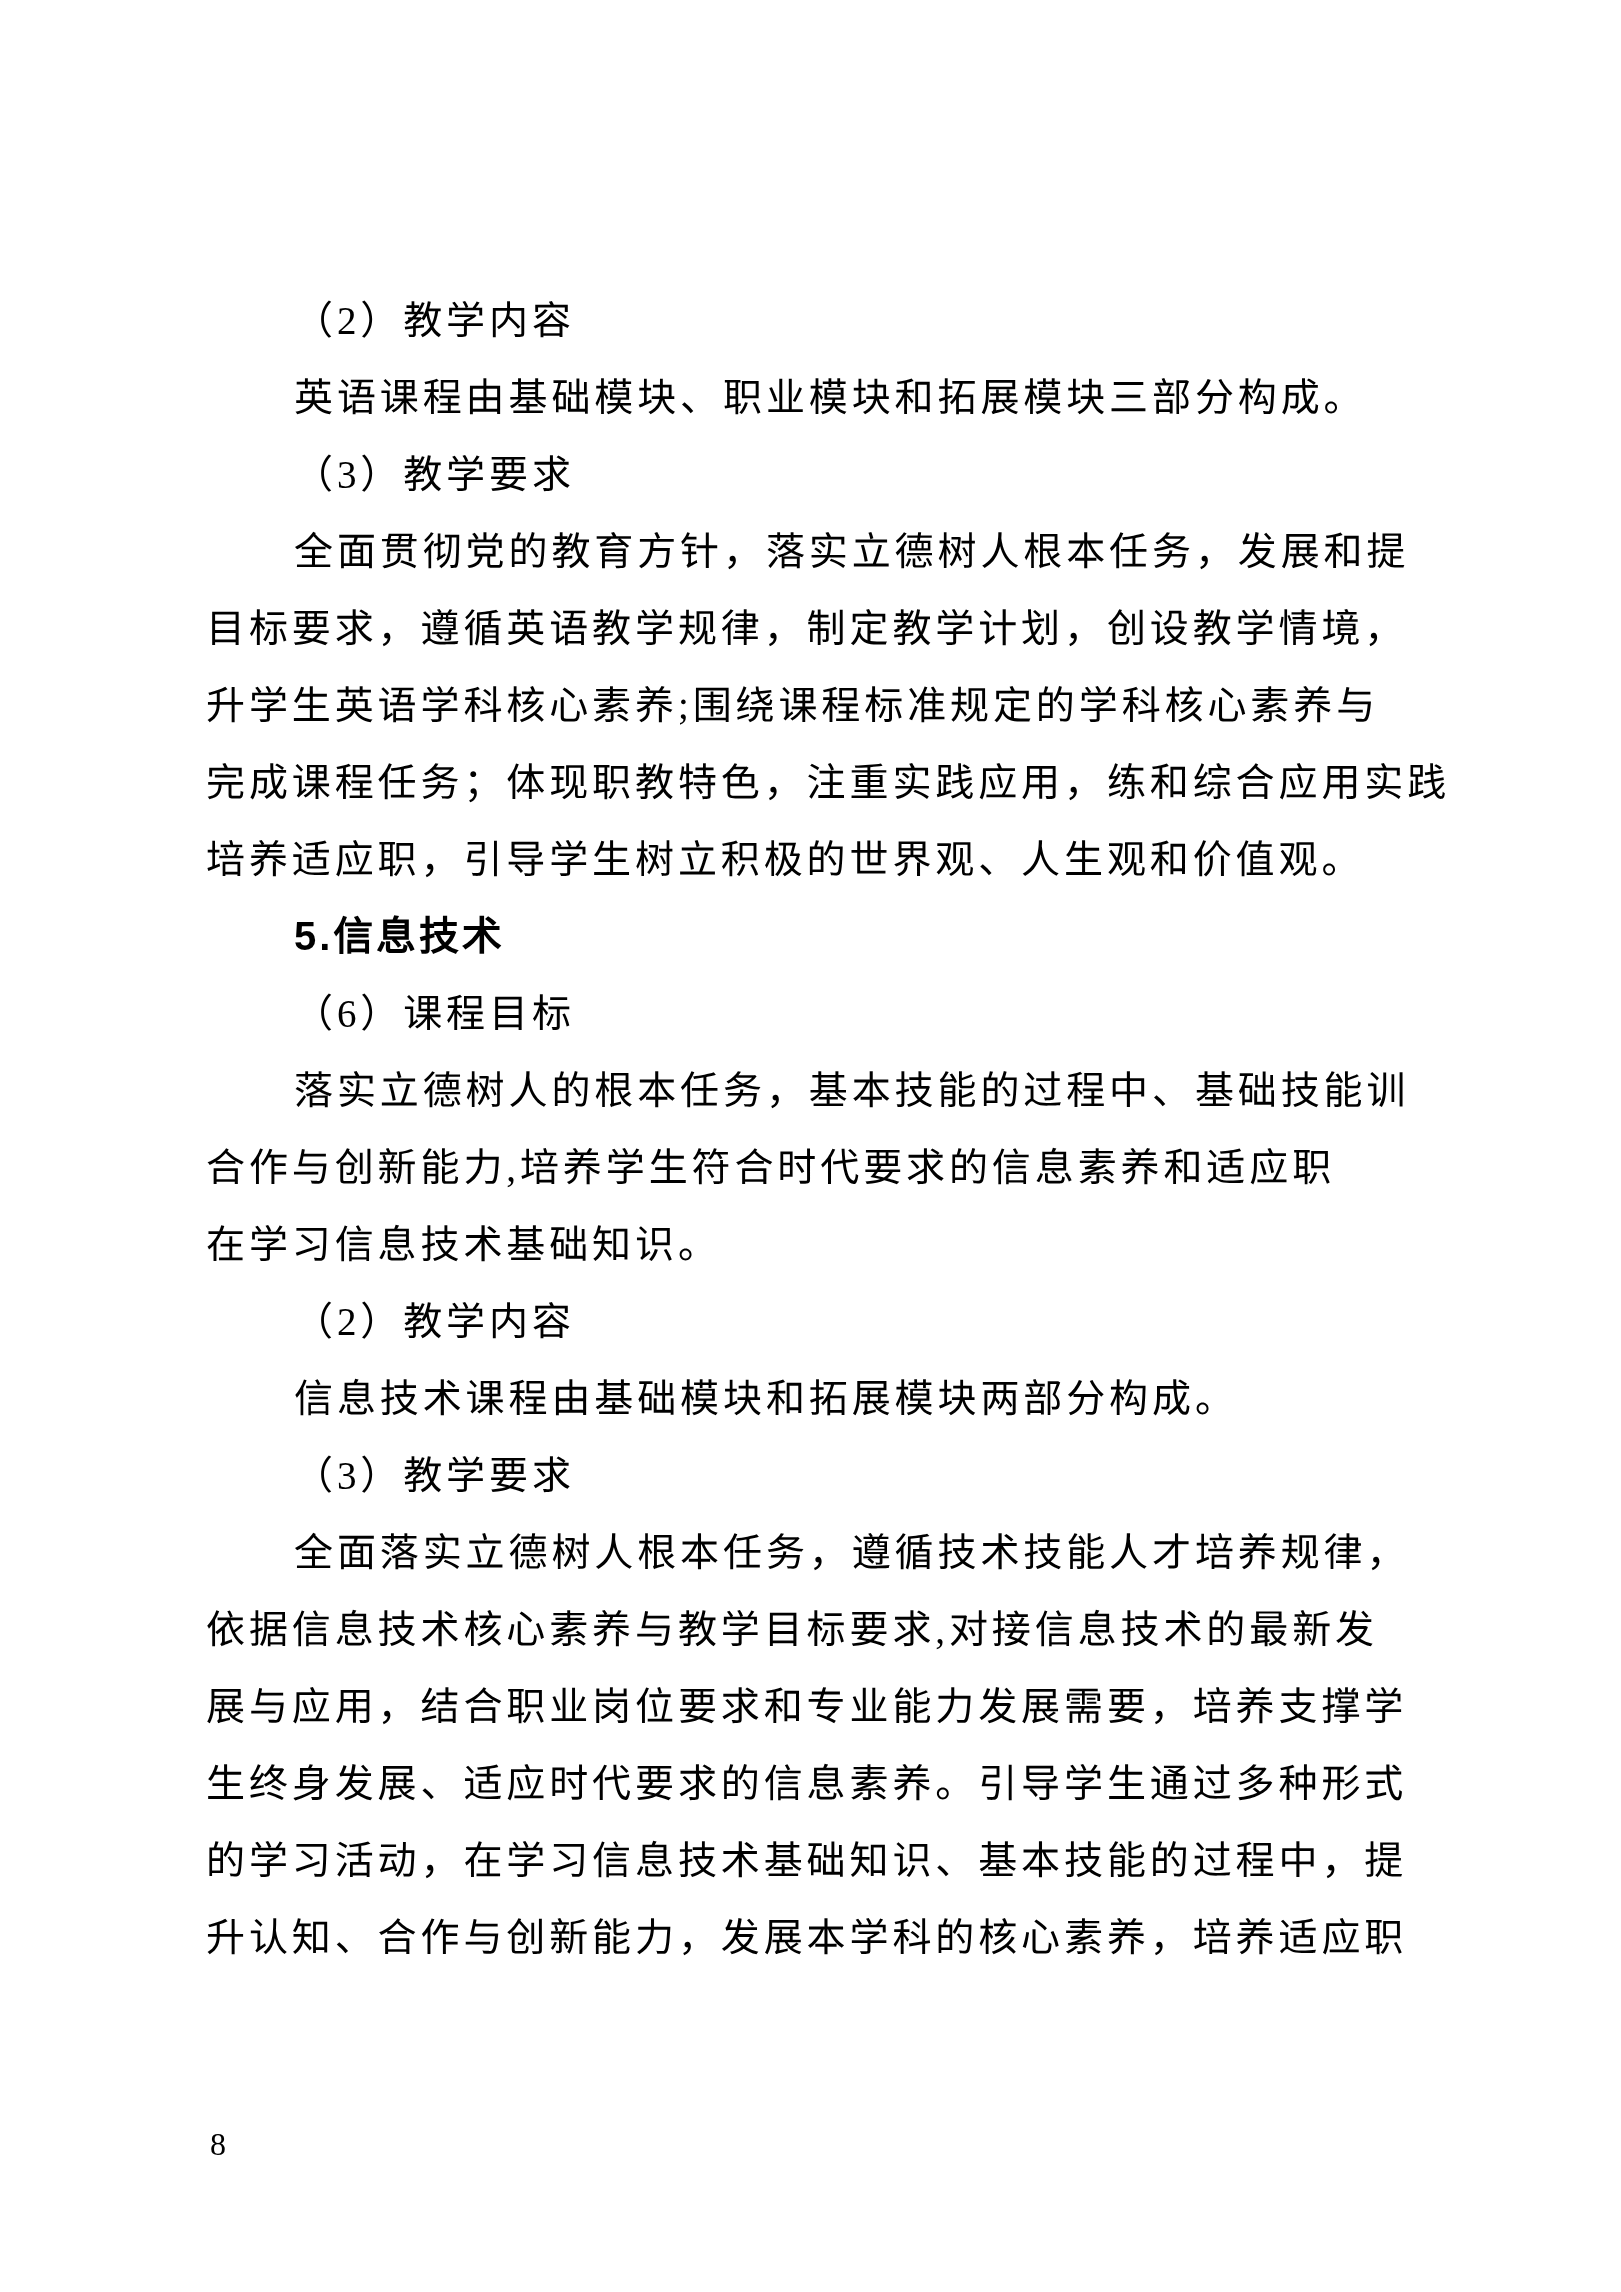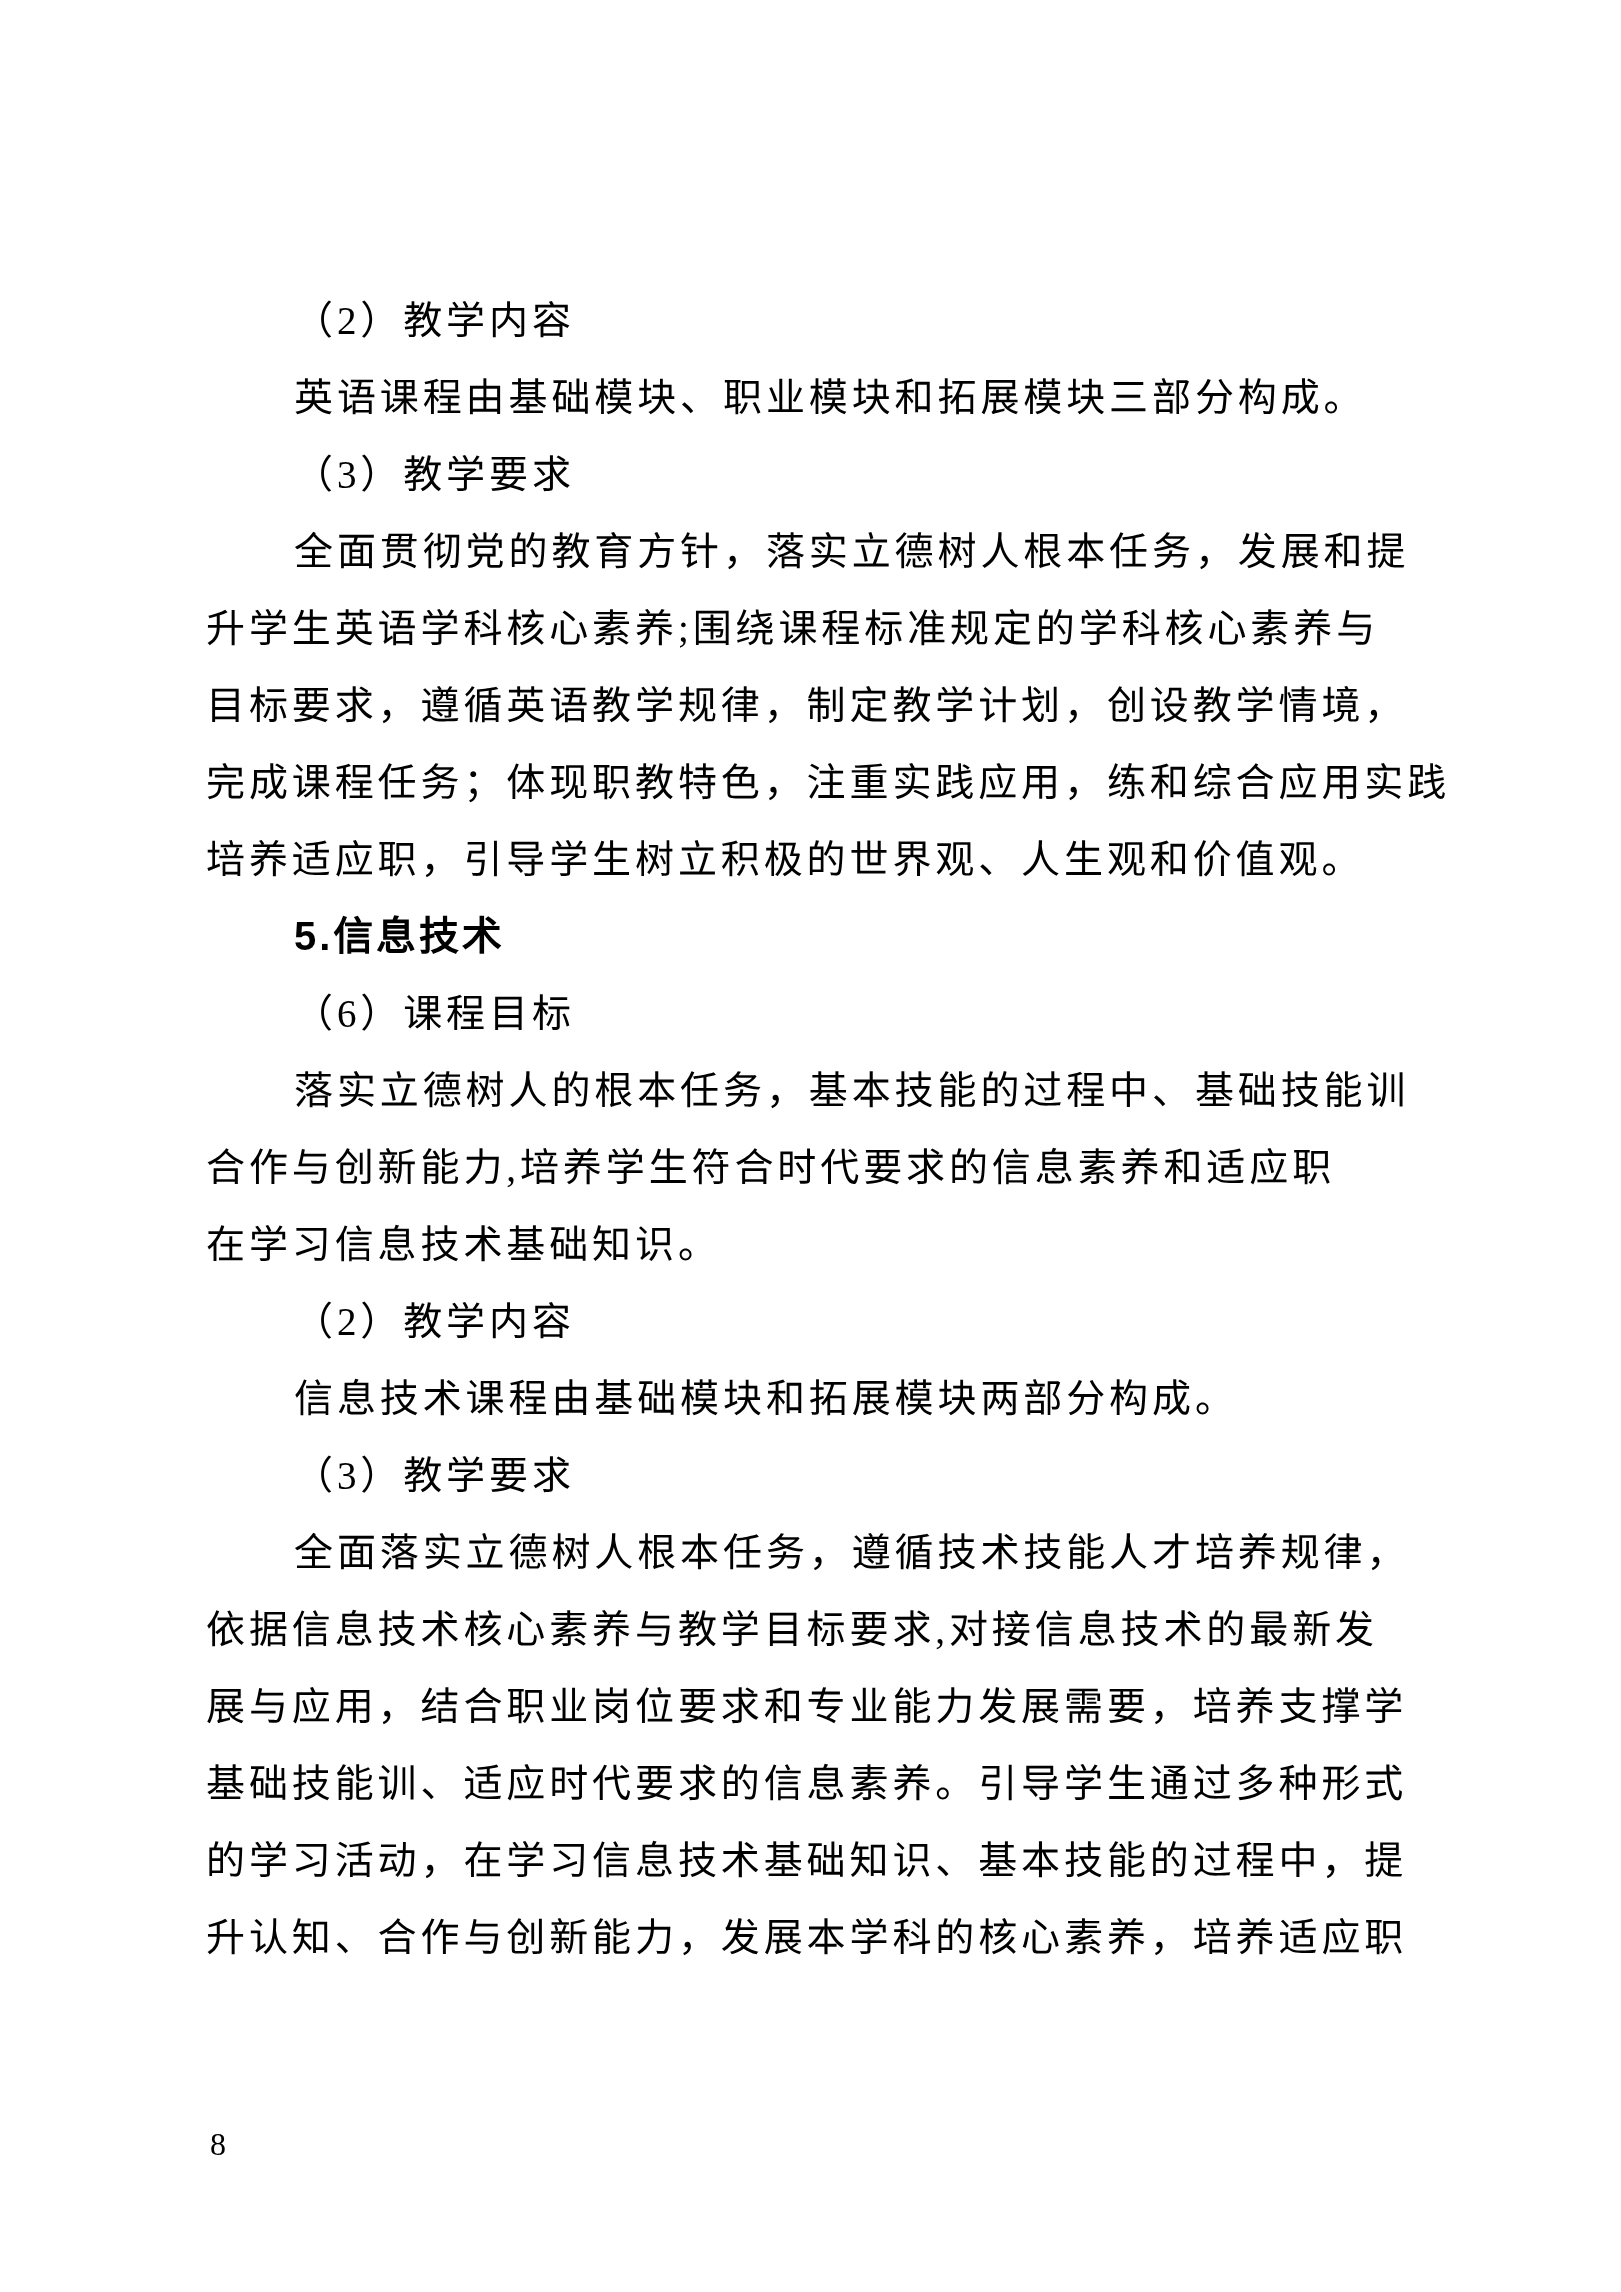--- a/index.html
+++ b/index.html
@@ -54,36 +54,36 @@
 </head>
 <body>
 
 <div class="page">
 
   <div class="text-block">
     <div class="line indent">（2）教学内容</div>
     <div class="line indent">英语课程由基础模块、职业模块和拓展模块三部分构成。</div>
     <div class="line indent">（3）教学要求</div>
     <div class="line indent">全面贯彻党的教育方针，落实立德树人根本任务，发展和提</div>
+    <div class="line">目标要求，遵循英语教学规律，制定教学计划，创设教学情境，</div>
     <div class="line">升学生英语学科核心素养;围绕课程标准规定的学科核心素养与</div>
-    <div class="line">目标要求，遵循英语教学规律，制定教学计划，创设教学情境，</div>
     <div class="line">完成课程任务；体现职教特色，注重实践应用，练和综合应用实践</div>
     <div class="line">培养适应职，引导学生树立积极的世界观、人生观和价值观。</div>
     <div class="line indent section-heading">5.信息技术</div>
     <div class="line indent">（6）课程目标</div>
     <div class="line indent">落实立德树人的根本任务，基本技能的过程中、基础技能训</div>
     <div class="line">合作与创新能力,培养学生符合时代要求的信息素养和适应职</div>
     <div class="line">在学习信息技术基础知识。</div>
     <div class="line indent">（2）教学内容</div>
     <div class="line indent">信息技术课程由基础模块和拓展模块两部分构成。</div>
     <div class="line indent">（3）教学要求</div>
     <div class="line indent">全面落实立德树人根本任务，遵循技术技能人才培养规律，</div>
     <div class="line">依据信息技术核心素养与教学目标要求,对接信息技术的最新发</div>
     <div class="line">展与应用，结合职业岗位要求和专业能力发展需要，培养支撑学</div>
-    <div class="line">基础技能训、适应时代要求的信息素养。引导学生通过多种形式</div>
+    <div class="line">生终身发展、适应时代要求的信息素养。引导学生通过多种形式</div>
     <div class="line">的学习活动，在学习信息技术基础知识、基本技能的过程中，提</div>
     <div class="line">升认知、合作与创新能力，发展本学科的核心素养，培养适应职</div>
   </div>
 
   <div class="page-number">8</div>
 
 </div>
 
 
 </body></html>

